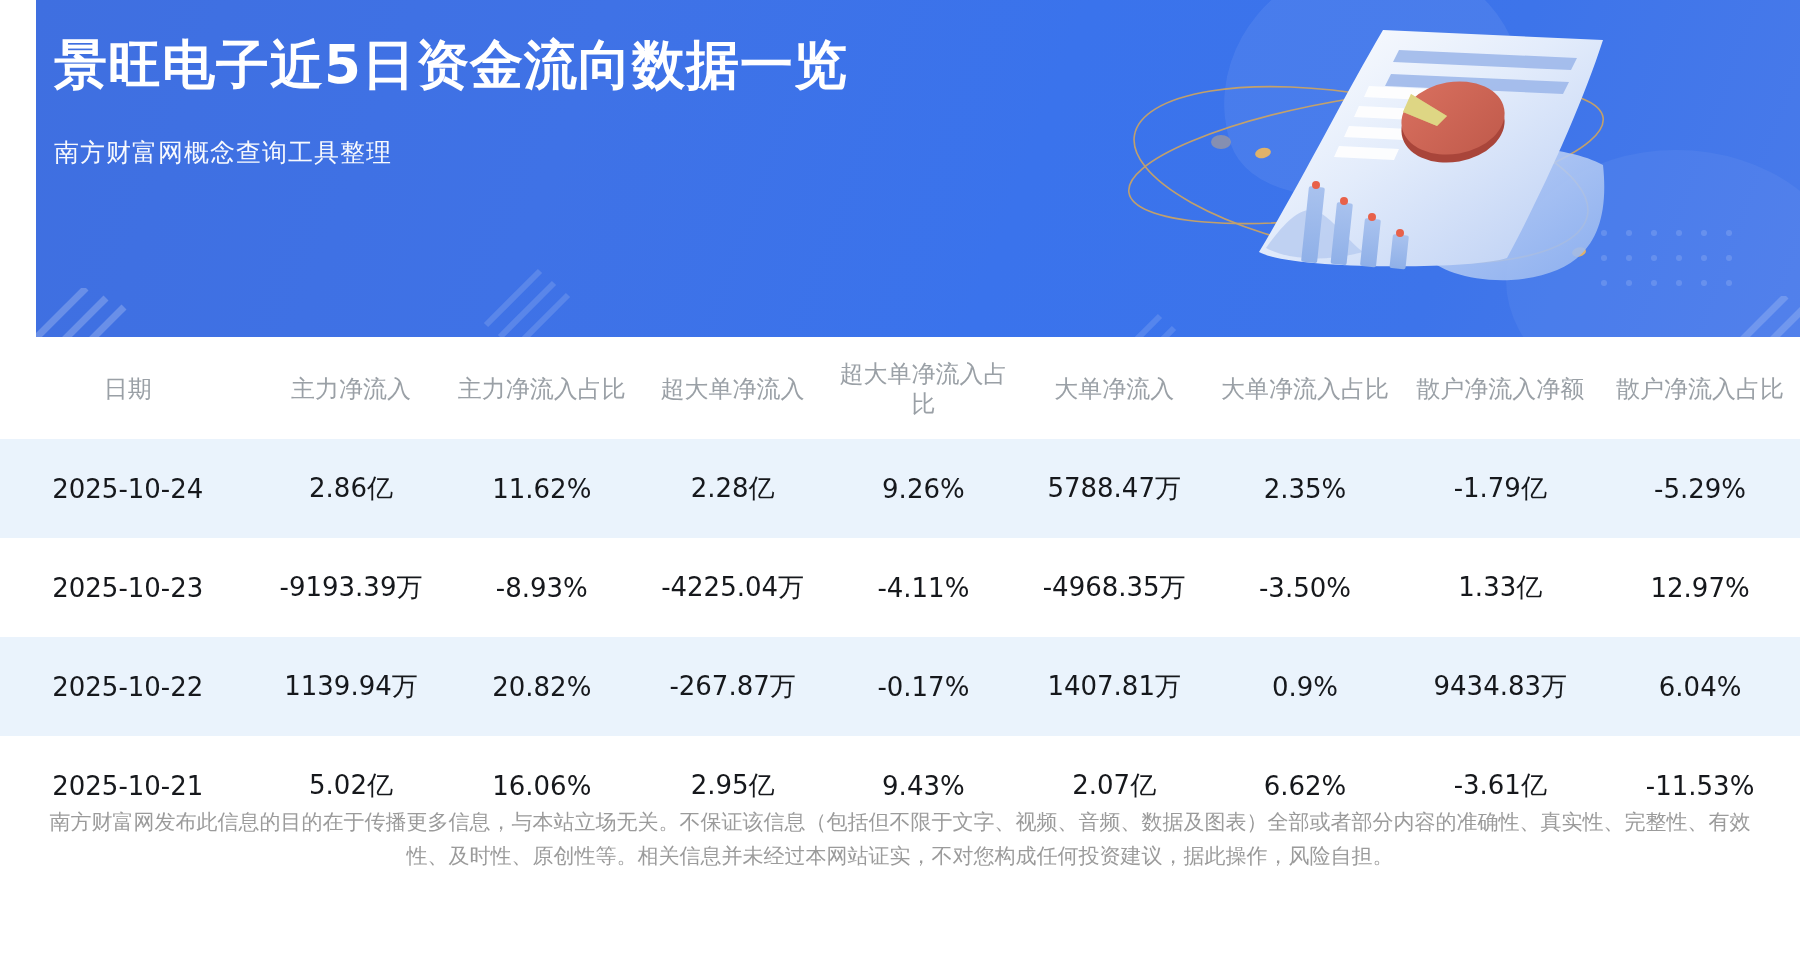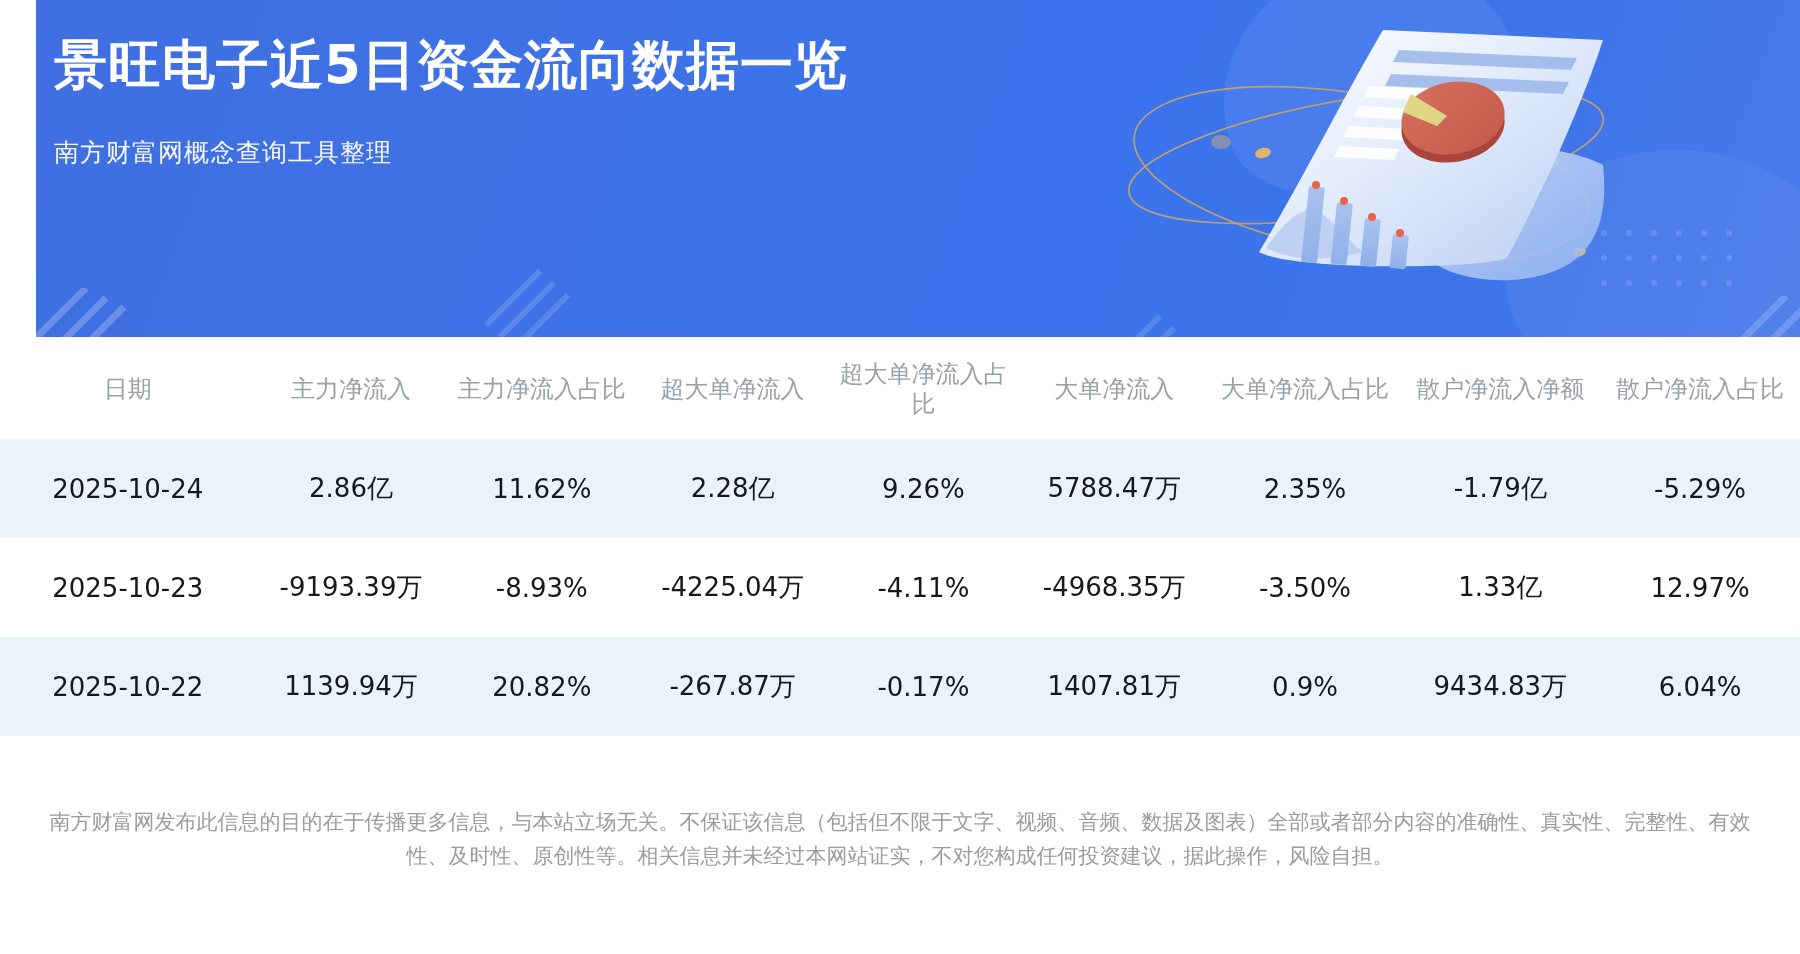--- a/index.html
+++ b/index.html
@@ -244,20 +244,31 @@
           <td>2025-10-22</td>
           <td>1139.94万</td>
           <td>20.82%</td>
           <td>-267.87万</td>
           <td>-0.17%</td>
           <td>1407.81万</td>
           <td>0.9%</td>
           <td>9434.83万</td>
           <td>6.04%</td>
         </tr>
+        <tr class="even">
+          <td>2025-10-21</td>
+          <td>5.02亿</td>
+          <td>16.06%</td>
+          <td>2.95亿</td>
+          <td>9.43%</td>
+          <td>2.07亿</td>
+          <td>6.62%</td>
+          <td>-3.61亿</td>
+          <td>-11.53%</td>
+        </tr>
       </tbody>
     </table>
   </div>
 
   <div class="footer">
     <span>南方财富网发布此信息的目的在于传播更多信息，与本站立场无关。不保证该信息（包括但不限于文字、视频、音频、数据及图表）全部或者部分内容的准确性、真实性、完整性、有效</span>
     <span>性、及时性、原创性等。相关信息并未经过本网站证实，不对您构成任何投资建议，据此操作，风险自担。</span>
   </div>
 
 </div>

